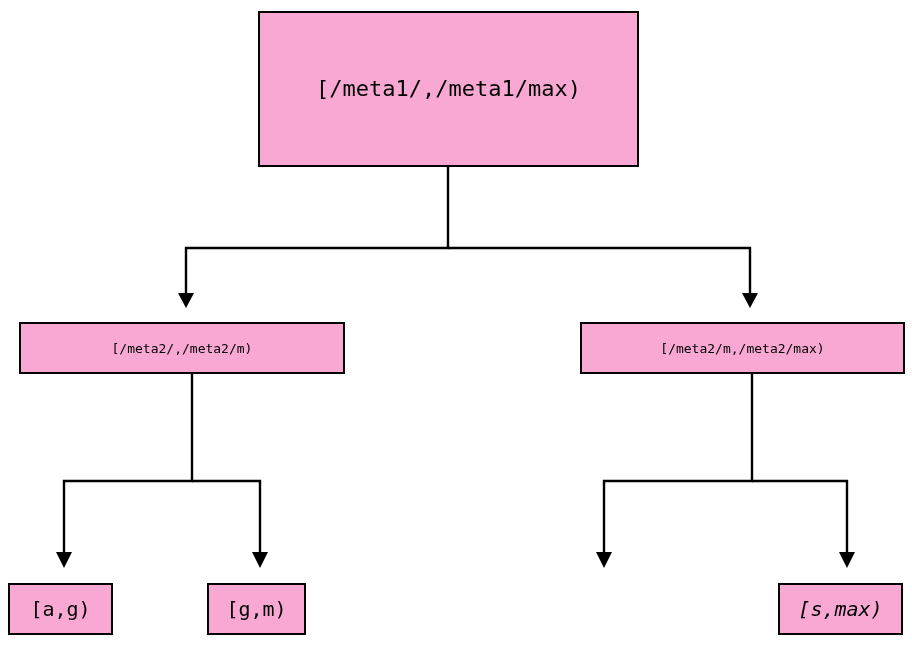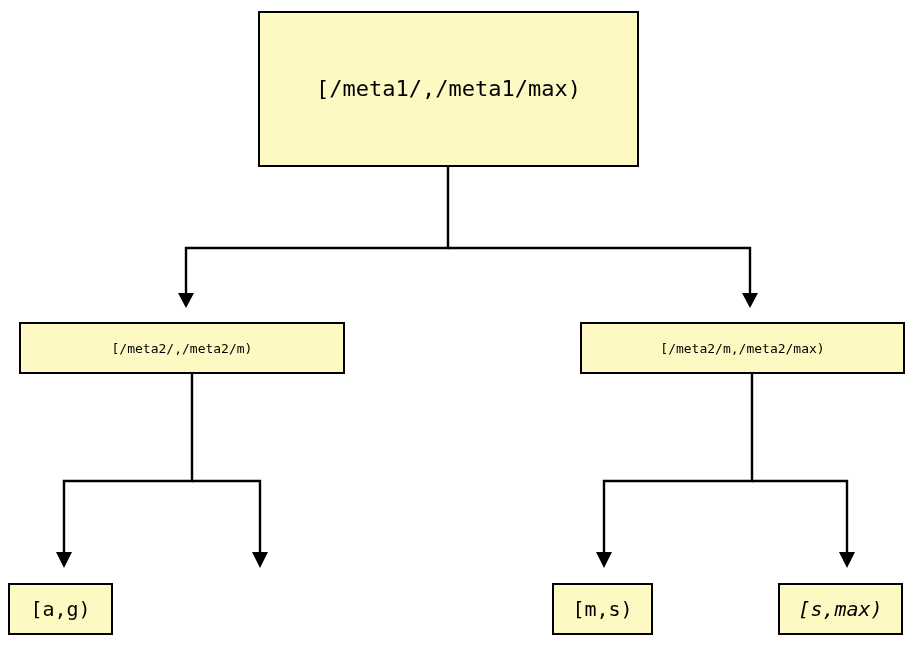--- a/index.html
+++ b/index.html
@@ -23,21 +23,21 @@
     left: 0;
     top: 0;
     width: 912px;
     height: 652px;
     pointer-events: none;
   }
   .node {
     position: absolute;
     box-sizing: border-box;
     border: 2px solid #000000;
-    background: #fef9c3;
+    background: #f9a8d4;
     display: flex;
     align-items: center;
     justify-content: center;
     color: #000000;
     white-space: pre;
     letter-spacing: 0px;
   }
   .node-label {
     display: block;
     line-height: 1;
@@ -114,22 +114,22 @@
   </div>
 
   <div class="node node-mid" id="node-mid-right">
     <span class="node-label">[/meta2/m,/meta2/max)</span>
   </div>
 
   <div class="node node-leaf" id="node-leaf-0">
     <span class="node-label">[a,g)</span>
   </div>
 
+  <div class="node node-leaf" id="node-leaf-1">
+    <span class="node-label">[g,m)</span>
+  </div>
 
-  <div class="node node-leaf" id="node-leaf-2">
-    <span class="node-label">[m,s)</span>
-  </div>
 
   <div class="node node-leaf" id="node-leaf-3">
     <span class="node-label">[s,max)</span>
   </div>
 
 </div>
 
 </body></html>

